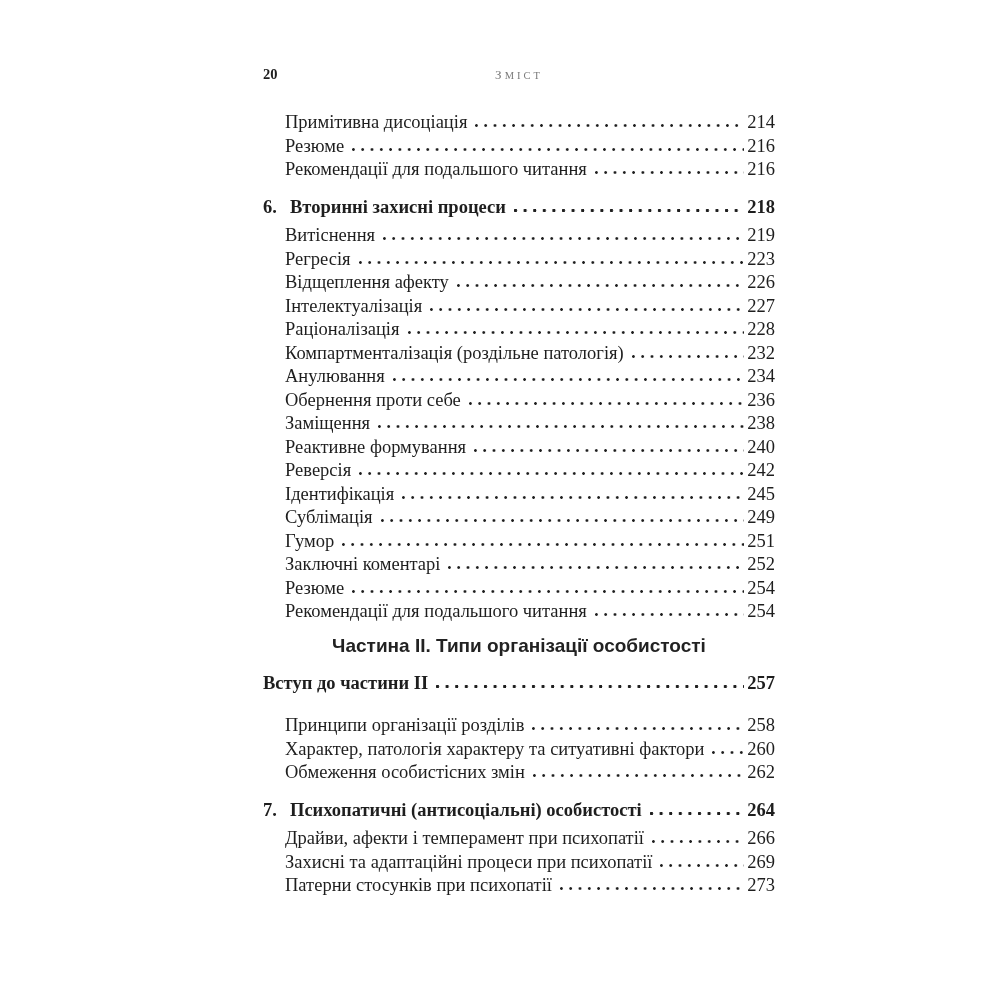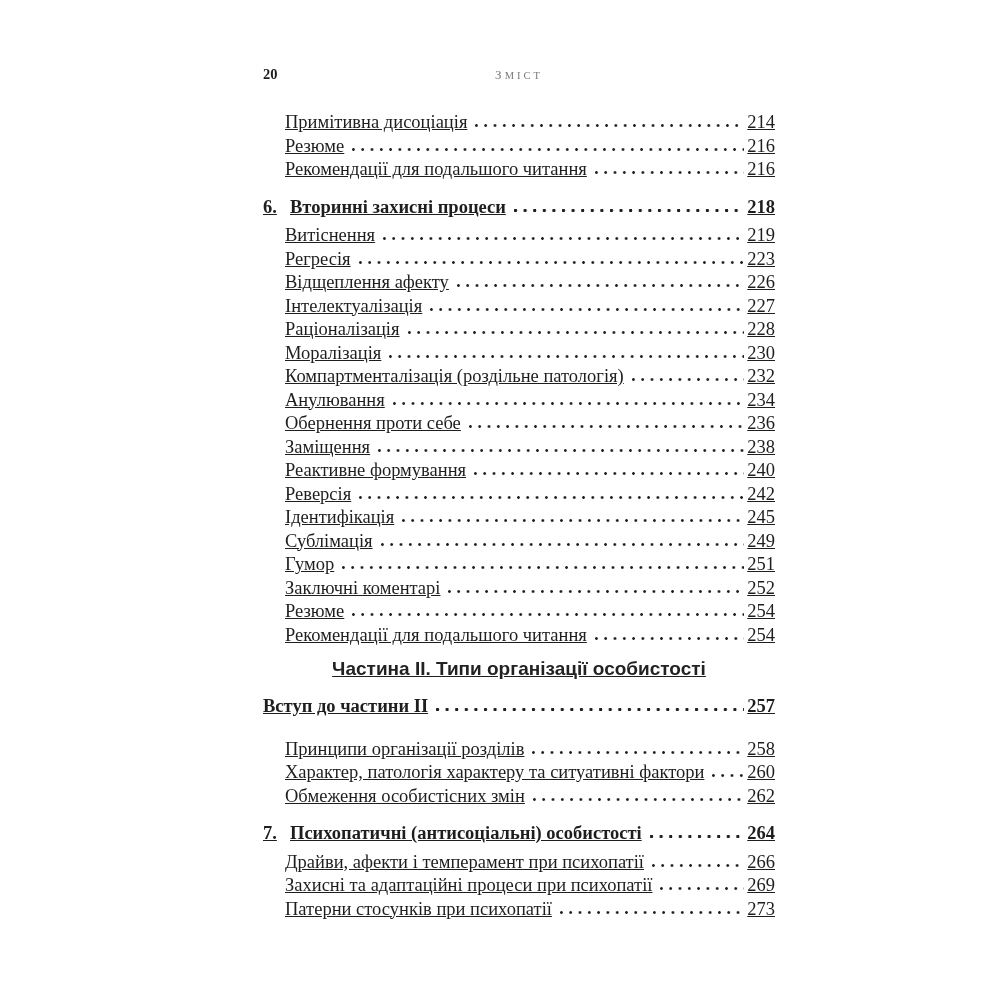--- a/index.html
+++ b/index.html
@@ -44,21 +44,21 @@
     text-transform:uppercase;
     font-size:10.5px;
     line-height:17px;
     letter-spacing:3px;
     color:var(--muted);
   }
   .head-title::first-letter{
     font-size:13px;
   }
   
-  .toc-list{width:100%;text-decoration:underline;}
+  .toc-list{width:100%;}
   .toc-row{
     display:flex;
     align-items:baseline;
     font-size:18.5px;
     line-height:23.5px;
     white-space:nowrap;
   }
   .toc-row.sub{padding-left:22px;}
   .toc-row.chapter{
     font-weight:bold;
@@ -176,26 +176,20 @@
     <span class="pageno">227</span>
   </div>
 
   <div class="toc-row sub">
 
     <span class="label">Раціоналізація</span>
     <span class="leader"></span>
     <span class="pageno">228</span>
   </div>
 
-  <div class="toc-row sub">
-
-    <span class="label">Моралізація</span>
-    <span class="leader"></span>
-    <span class="pageno">230</span>
-  </div>
 
   <div class="toc-row sub">
 
     <span class="label">Компартменталізація (роздільне патологія)</span>
     <span class="leader"></span>
     <span class="pageno">232</span>
   </div>
 
   <div class="toc-row sub">
 

